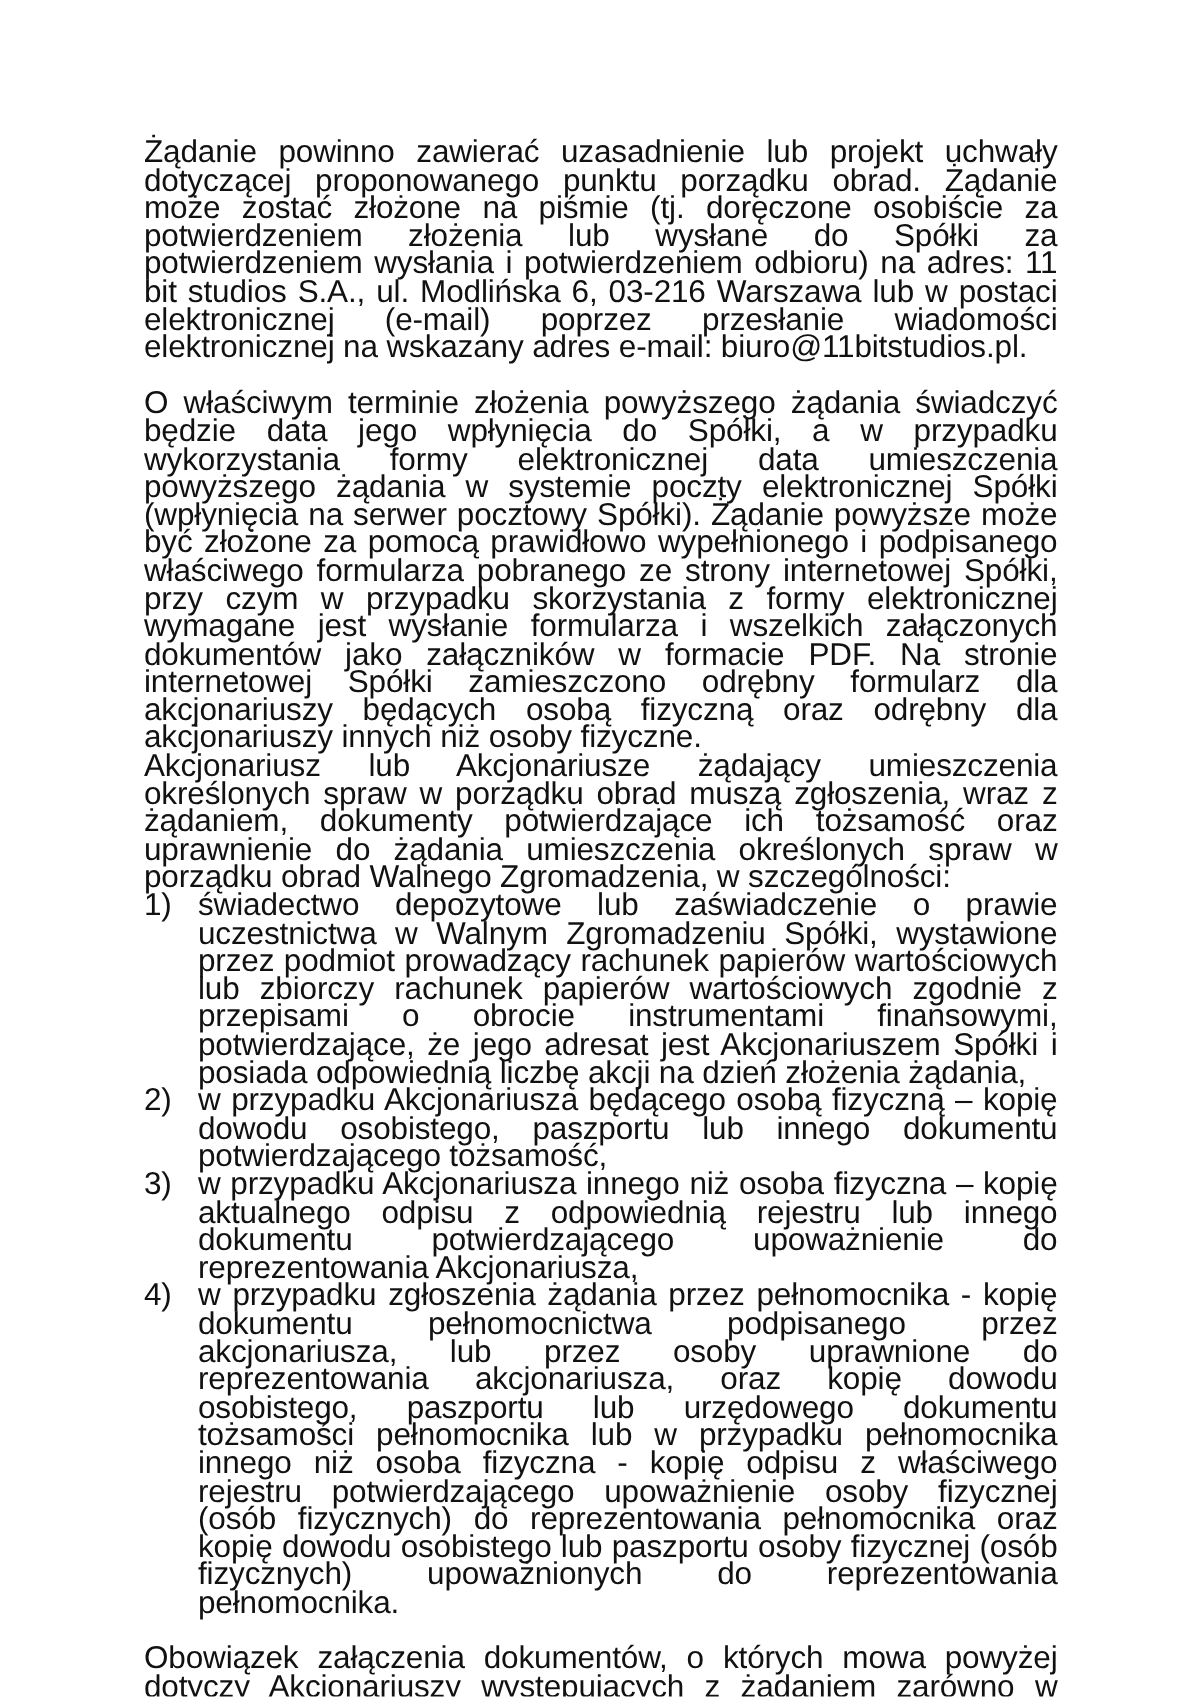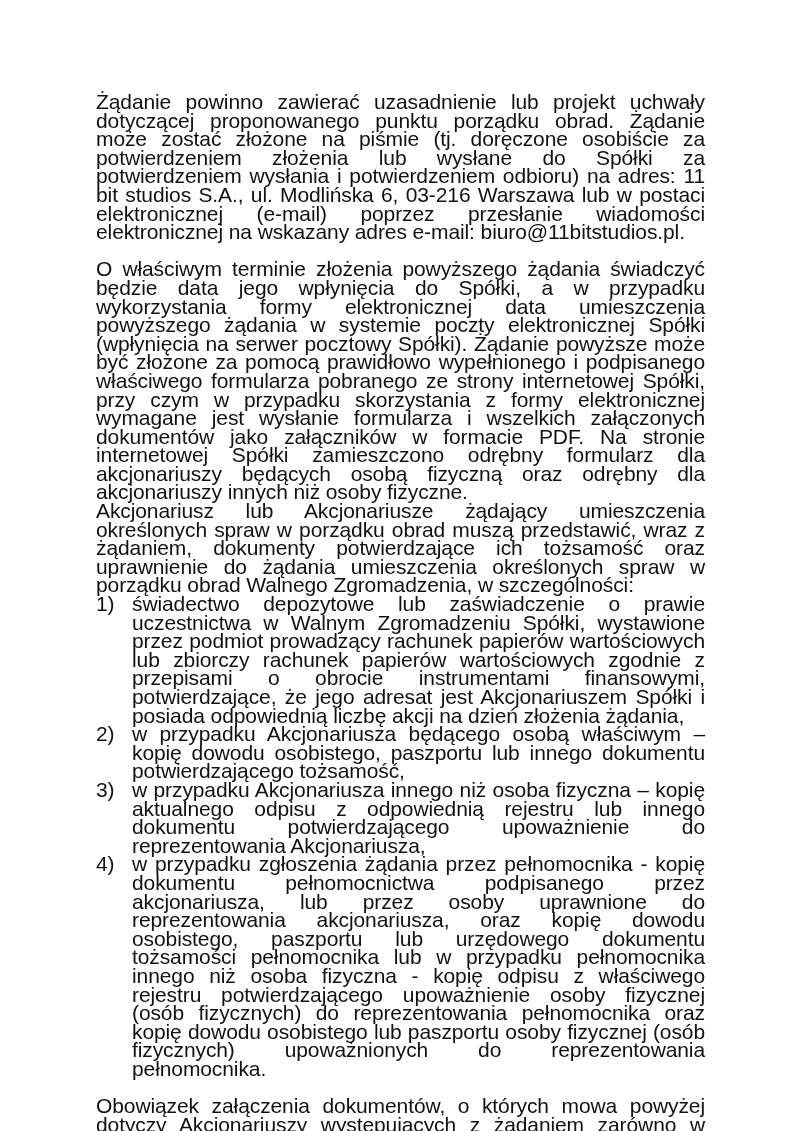--- a/index.html
+++ b/index.html
@@ -52,30 +52,30 @@
       text-align: justify;
     }
   </style>
 </head>
 <body>
 
 <div class="page">
   <p class="para">Żądanie powinno zawierać uzasadnienie lub projekt uchwały dotyczącej proponowanego punktu porządku obrad. Żądanie może zostać złożone na piśmie (tj. doręczone osobiście za potwierdzeniem złożenia lub wysłane do Spółki za potwierdzeniem wysłania i potwierdzeniem odbioru) na adres: 11 bit studios S.A., ul. Modlińska 6, 03-216 Warszawa lub w postaci elektronicznej (e-mail) poprzez przesłanie wiadomości elektronicznej na wskazany adres e-mail: biuro@11bitstudios.pl.</p>
   <div class="gap"></div>
   <p class="para">O właściwym terminie złożenia powyższego żądania świadczyć będzie data jego wpłynięcia do Spółki, a w przypadku wykorzystania formy elektronicznej data umieszczenia powyższego żądania w systemie poczty elektronicznej Spółki (wpłynięcia na serwer pocztowy Spółki). Żądanie powyższe może być złożone za pomocą prawidłowo wypełnionego i podpisanego właściwego formularza pobranego ze strony internetowej Spółki, przy czym w przypadku skorzystania z formy elektronicznej wymagane jest wysłanie formularza i wszelkich załączonych dokumentów jako załączników w formacie PDF. Na stronie internetowej Spółki zamieszczono odrębny formularz dla akcjonariuszy będących osobą fizyczną oraz odrębny dla akcjonariuszy innych niż osoby fizyczne.</p>
-  <p class="para">Akcjonariusz lub Akcjonariusze żądający umieszczenia określonych spraw w porządku obrad muszą przedstawić, wraz z żądaniem, dokumenty potwierdzające ich tożsamość oraz uprawnienie do żądania umieszczenia określonych spraw w porządku obrad Walnego Zgromadzenia, w szczególności:</p>
+  <p class="para">Akcjonariusz lub Akcjonariusze żądający umieszczenia określonych spraw w porządku obrad muszą zgłoszenia, wraz z żądaniem, dokumenty potwierdzające ich tożsamość oraz uprawnienie do żądania umieszczenia określonych spraw w porządku obrad Walnego Zgromadzenia, w szczególności:</p>
 
   <ol class="list">
     <li class="list-item">
       <span class="list-num">1)</span>
       <span class="list-text">świadectwo depozytowe lub zaświadczenie o prawie uczestnictwa w Walnym Zgromadzeniu Spółki, wystawione przez podmiot prowadzący rachunek papierów wartościowych lub zbiorczy rachunek papierów wartościowych zgodnie z przepisami o obrocie instrumentami finansowymi, potwierdzające, że jego adresat jest Akcjonariuszem Spółki i posiada odpowiednią liczbę akcji na dzień złożenia żądania,</span>
     </li>
     <li class="list-item">
       <span class="list-num">2)</span>
-      <span class="list-text">w przypadku Akcjonariusza będącego osobą właściwym – kopię dowodu osobistego, paszportu lub innego dokumentu potwierdzającego tożsamość,</span>
+      <span class="list-text">w przypadku Akcjonariusza będącego osobą fizyczną – kopię dowodu osobistego, paszportu lub innego dokumentu potwierdzającego tożsamość,</span>
     </li>
     <li class="list-item">
       <span class="list-num">3)</span>
       <span class="list-text">w przypadku Akcjonariusza innego niż osoba fizyczna – kopię aktualnego odpisu z odpowiednią rejestru lub innego dokumentu potwierdzającego upoważnienie do reprezentowania Akcjonariusza,</span>
     </li>
     <li class="list-item">
       <span class="list-num">4)</span>
       <span class="list-text">w przypadku zgłoszenia żądania przez pełnomocnika - kopię dokumentu pełnomocnictwa podpisanego przez akcjonariusza, lub przez osoby uprawnione do reprezentowania akcjonariusza, oraz kopię dowodu osobistego, paszportu lub urzędowego dokumentu tożsamości pełnomocnika lub w przypadku pełnomocnika innego niż osoba fizyczna - kopię odpisu z właściwego rejestru potwierdzającego upoważnienie osoby fizycznej (osób fizycznych) do reprezentowania pełnomocnika oraz kopię dowodu osobistego lub paszportu osoby fizycznej (osób fizycznych) upoważnionych do reprezentowania pełnomocnika.</span>
     </li>
   </ol>

